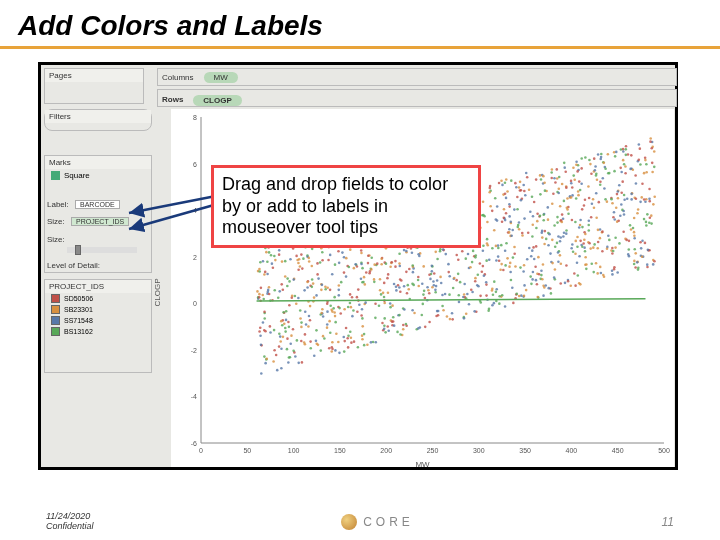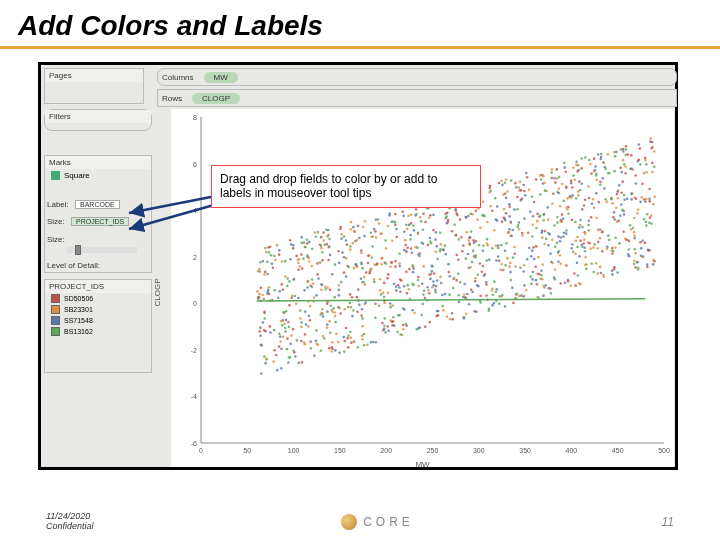--- a/index.html
+++ b/index.html
@@ -6,41 +6,41 @@
   body { width: 720px; height: 540px; font-family: Arial, sans-serif; background: #fff; position: relative; overflow: hidden; }
   .slide-title { font-style: italic; font-weight: bold; font-size: 28px; padding: 10px 18px 4px; color: #000; }
   .title-underline { height: 3px; background: #e8a33a; margin: 0 0 10px 0; }
   .screenshot-frame { position: absolute; left: 38px; top: 62px; width: 640px; height: 408px; border: 3px solid #000; background: #e8e8e4; }
   .shelf { position: absolute; background: #e8e8e4; border: 1px solid #bbb; font-size: 8px; }
   .shelf-label { font-size: 8px; color: #333; padding: 2px 4px; background: #f0f0ec; }
   .shelf-pages { left: 3px; top: 3px; width: 100px; height: 36px; }
   .shelf-filters { left: 3px; top: 44px; width: 108px; height: 22px; border-radius: 8px; }
   .shelf-marks { left: 3px; top: 90px; width: 108px; height: 118px; }
   .shelf-legend { left: 3px; top: 214px; width: 108px; height: 94px; }
-  .shelf-columns { left: 116px; top: 3px; width: 520px; height: 18px; display: flex; align-items: center; border-radius: 7px; }
-  .shelf-rows { left: 116px; top: 24px; width: 520px; height: 18px; display: flex; align-items: center; }
+  .shelf-columns { left: 116px; top: 3px; width: 520px; height: 18px; display: flex; align-items: center; }
+  .shelf-rows { left: 116px; top: 24px; width: 520px; height: 18px; display: flex; align-items: flex-end; font-weight: bold; }
   .pill { display: inline-block; background: #b8d8b8; border-radius: 8px; padding: 1px 10px; font-size: 8px; color: #333; margin-left: 6px; }
   .label-field { position: absolute; font-size: 8px; color: #333; }
   .label-text { left: 6px; top: 135px; }
   .color-text { left: 6px; top: 152px; }
   .size-text { left: 6px; top: 170px; }
   .lod-text { left: 6px; top: 196px; }
   .field-box { display: inline-block; background: #fff; border: 1px solid #aaa; padding: 0 4px; font-size: 7px; color: #333; margin-left: 4px; }
   .field-box-green { background: #d0e8d0; }
   .slider { position: absolute; left: 26px; top: 182px; width: 70px; height: 6px; background: #ddd; }
   .slider-thumb { position: absolute; left: 8px; top: -2px; width: 6px; height: 10px; background: #888; border: 1px solid #666; }
   .legend-item { display: flex; align-items: center; padding: 1px 6px; font-size: 7px; }
   .legend-sq { width: 9px; height: 9px; margin-right: 4px; border: 1px solid #666; }
   .chart-area { position: absolute; left: 130px; top: 44px; width: 503px; height: 358px; background: #fff; }
   .y-label { position: absolute; left: -14px; top: 50%; transform: rotate(-90deg) translateX(-50%); transform-origin: left; font-size: 8px; color: #555; }
   .x-label { position: absolute; bottom: -2px; left: 50%; transform: translateX(-50%); font-size: 8px; color: #555; }
   .axis { stroke: #888; stroke-width: 1; }
   .scatter-points circle { r: 1.3; }
   .tick { font-size: 7px; fill: #555; }
-  .callout { position: absolute; left: 170px; top: 100px; width: 270px; background: #fff; border: 1px solid #ef4444; padding: 6px 8px; font-size: 12px; line-height: 1.2; color: #000; z-index: 5; }
+  .callout { position: absolute; left: 170px; top: 100px; width: 270px; background: #fff; border: 3px solid #ef4444; padding: 6px 8px; font-size: 18px; line-height: 1.2; color: #000; z-index: 5; }
   .arrow-svg { position: absolute; left: 60px; top: 120px; width: 130px; height: 60px; z-index: 4; }
   .footer { position: absolute; bottom: 8px; left: 0; width: 720px; display: flex; justify-content: space-between; align-items: center; padding: 0 46px; }
   .footer-left { font-size: 9px; font-style: italic; color: #333; line-height: 1.1; }
   .footer-right { font-size: 12px; font-style: italic; color: #888; }
   .footer-logo { display: flex; align-items: center; gap: 6px; }
   .logo-circle { width: 16px; height: 16px; border-radius: 50%; background: radial-gradient(circle at 35% 35%, #f0d080, #c08030); }
   .logo-text { font-size: 12px; letter-spacing: 4px; color: #888; font-weight: 300; }
   .shape-row { display:flex; align-items:center; padding: 2px 6px; font-size: 8px; }
   .shape-sq { width:9px; height:9px; background:#4a7; margin-right:4px; }
 </style>

